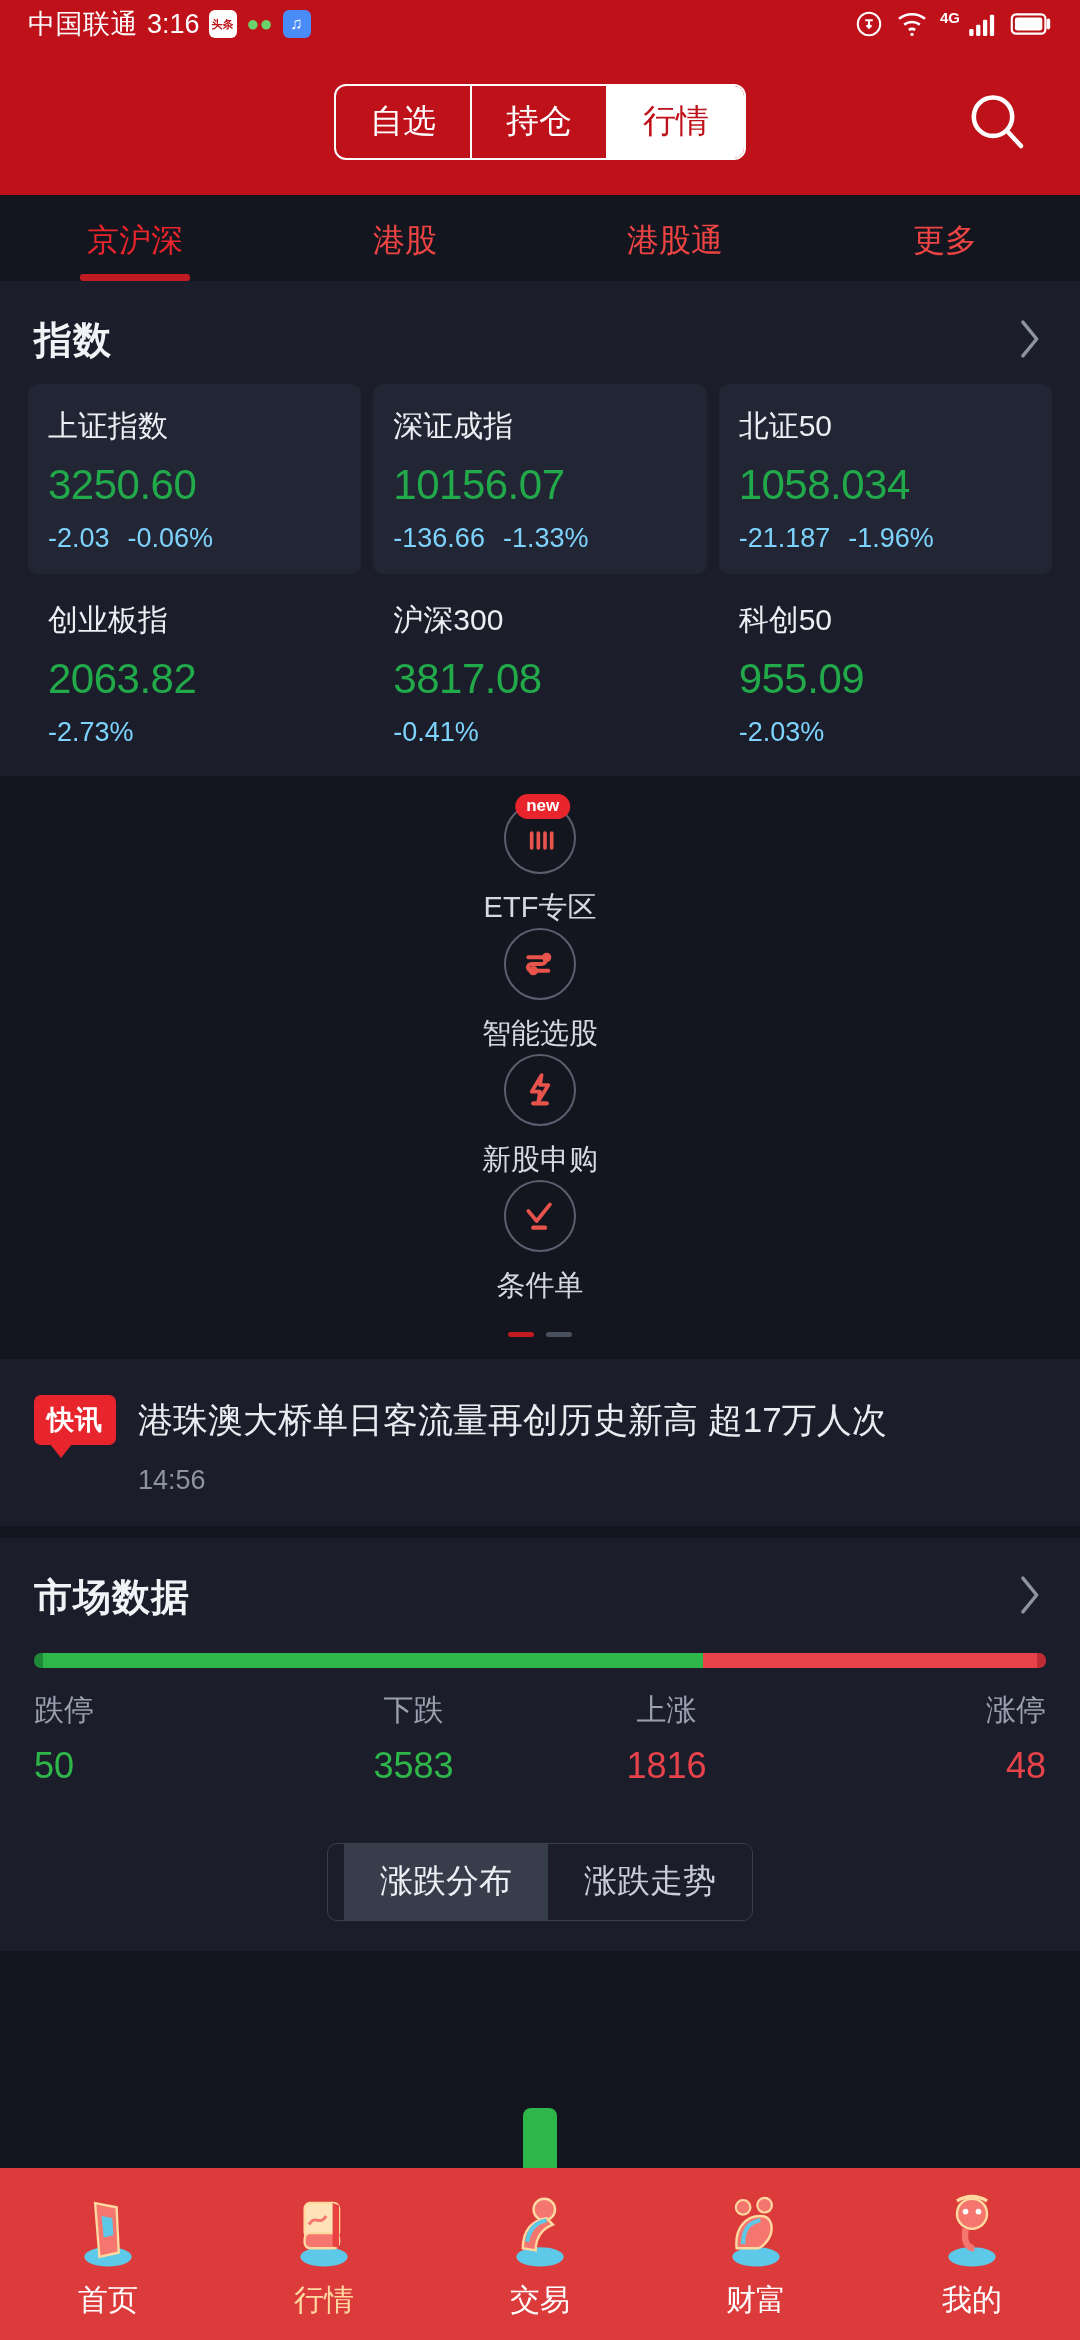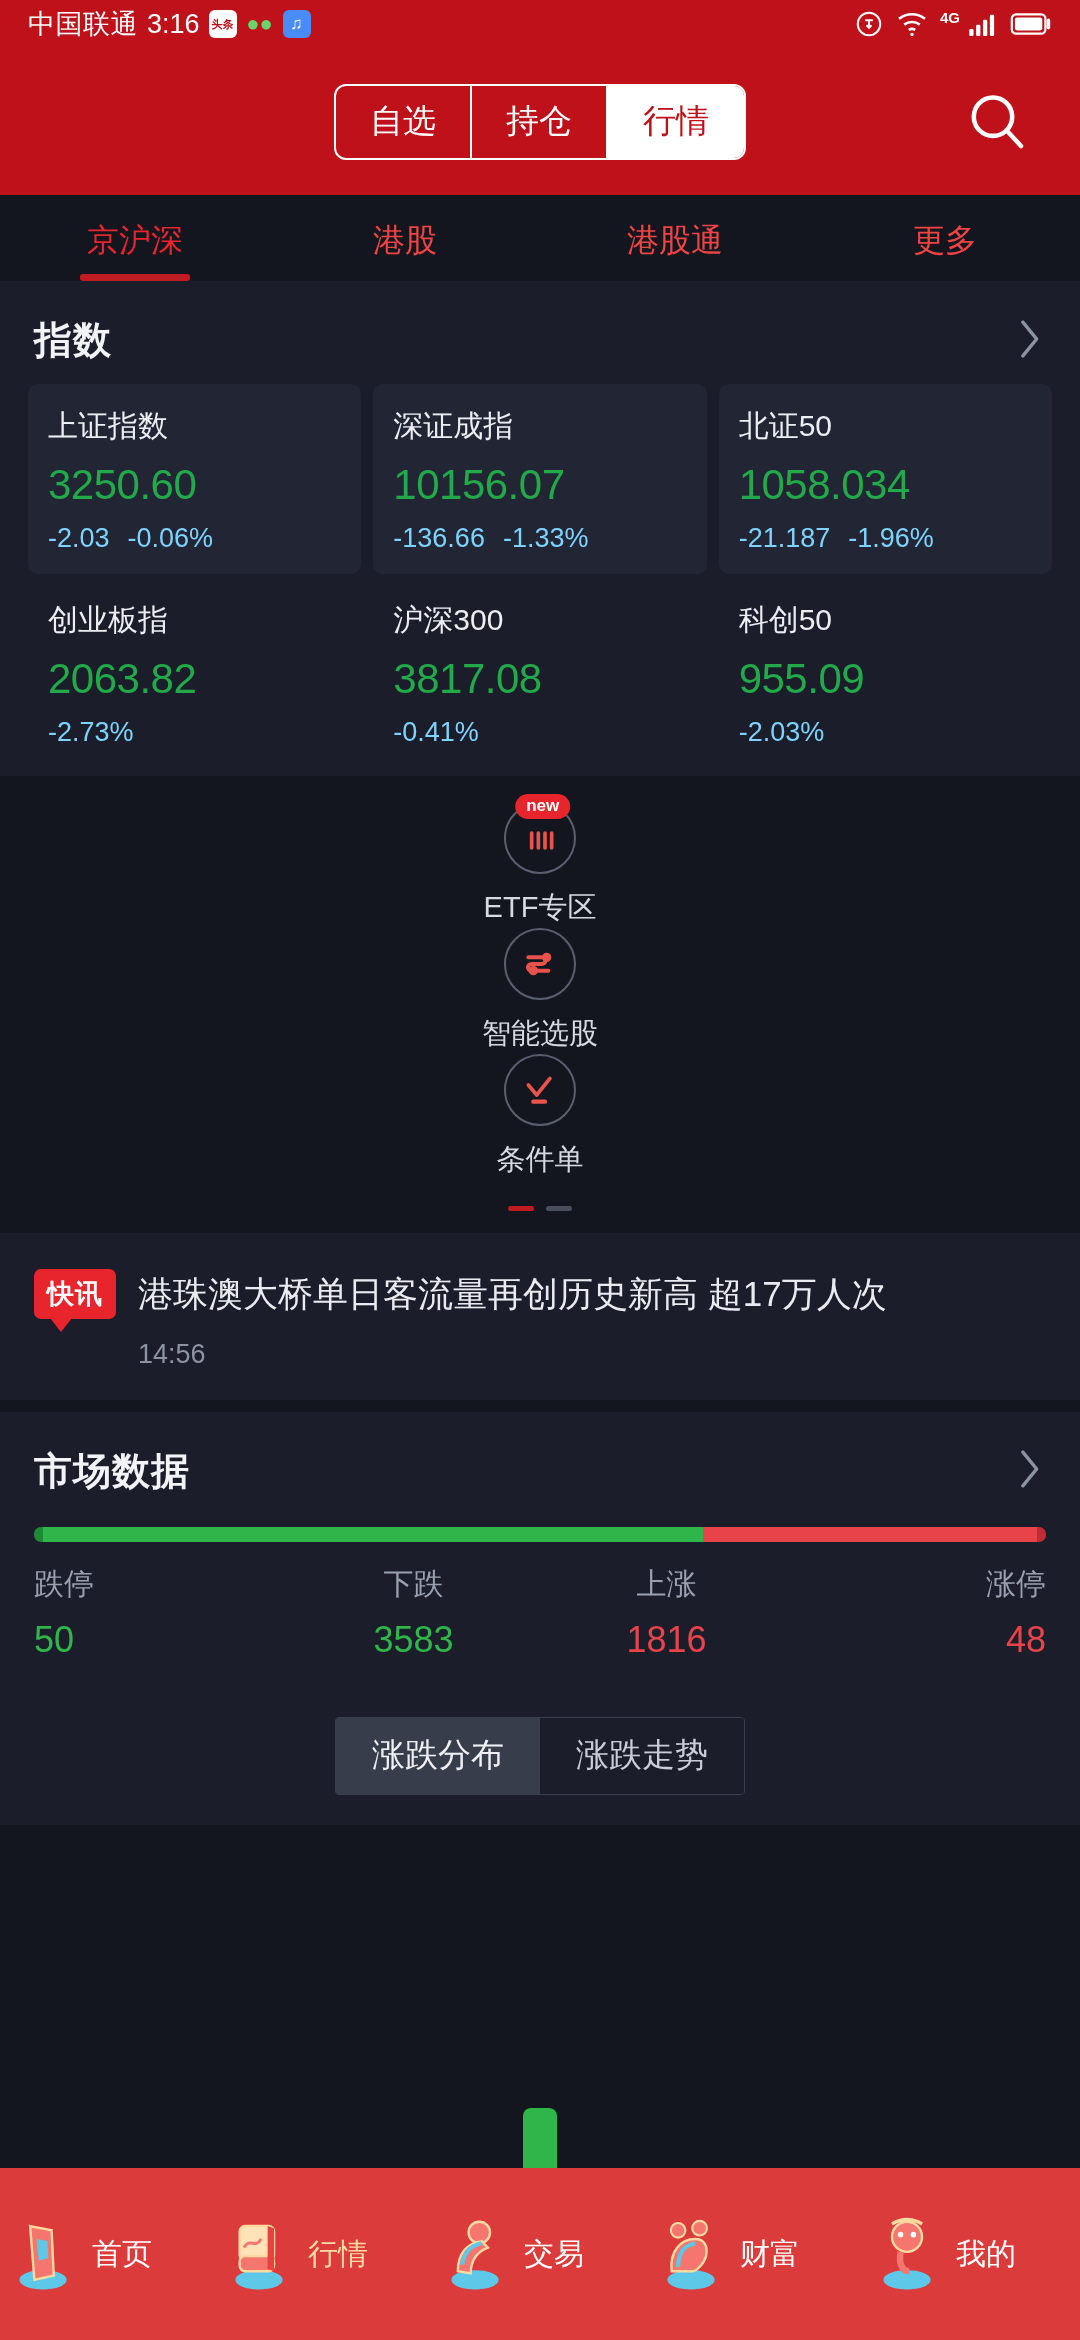--- a/index.html
+++ b/index.html
@@ -128,39 +128,39 @@
   .mkt-col { flex:1; }
   .mkt-col.r-align { text-align:right; }
   .mkt-col.c-left { text-align:left; }
   .mkt-label { font-size:30px; color:#9aa0b0; margin-bottom:14px; }
   .mkt-num { font-size:36px; }
   .mkt-num.down { color:#2fb64a; }
   .mkt-num.up { color:#e8434a; }
 
   .toggle-wrap { display:flex; justify-content:center; padding:56px 0 0 0; }
   .toggle {
-    display:flex; border:1px solid #3a3f4e; border-radius:4px; overflow:hidden;
+    display:flex; border:1px solid #3a3f4e; border-radius:10px; overflow:hidden;padding-left:16px;
   }
   .tg { padding:0 36px; height:76px; display:flex; align-items:center; justify-content:center;
         font-size:33px; color:#c9cdd8; background:#1b1e2a; }
   .tg.active { background:#383d4c; color:#eef0f5; }
 
   
   .chartarea { flex:1; background:#14161f; position:relative; }
   .green-bar {
     position:absolute; left:50%; transform:translateX(-50%); bottom:0;
     width:34px; background:#2fb64a; border-radius:8px 8px 0 0;
   }
 
   
   .bottomnav {
     flex:0 0 auto; height:172px; background:#DB3B3B;
     display:flex; align-items:center;
   }
-  .bn { flex:1; display:flex; flex-direction:row; align-items:center; gap:6px; }
+  .bn { flex:1; display:flex; flex-direction:column; align-items:center; gap:6px; }
   .bn-ic { width:86px; height:86px; position:relative; }
   .bn-label { font-size:30px; color:#fff; }
   .bn.active .bn-label { color:#FFD9A0; }
 </style>
 </head>
 <body>
 
 <div id="app">
 
   <div class="statusbar">
@@ -295,20 +295,29 @@
       </div>
       <div class="sc">
         <div class="sc-ic">
           <svg width="40" height="40" viewBox="0 0 24 24" fill="none" stroke="#e8544b" stroke-width="2.4" stroke-linecap="round">
             <path d="M5 8h8c3 0 3 4 0 4H7c-3 0-3 4 0 4h10"></path>
             <circle cx="16" cy="8" r="1.6" fill="#e8544b"></circle>
               <circle cx="8" cy="16" r="1.6" fill="#e8544b"></circle>
           </svg>
         </div>
         <div class="sc-label">智能选股</div>
+      </div>
+      <div class="sc">
+        <div class="sc-ic">
+          <svg width="40" height="40" viewBox="0 0 24 24" fill="none" stroke="#e8544b" stroke-width="2.2" stroke-linecap="round" stroke-linejoin="round">
+            <path d="M13 3L7 13h5l-1 6 6-10h-5z"></path>
+              <path d="M8 20h8" stroke-width="2.6"></path>
+          </svg>
+        </div>
+        <div class="sc-label">新股申购</div>
       </div>
       <div class="sc">
         <div class="sc-ic">
           <svg width="40" height="40" viewBox="0 0 24 24" fill="none" stroke="#e8544b" stroke-width="2.2" stroke-linecap="round" stroke-linejoin="round">
             <path d="M5 9l5 6 8-10"></path>
               <path d="M8 19h7" stroke-width="2.6"></path>
           </svg>
         </div>
         <div class="sc-label">条件单</div>
       </div>

